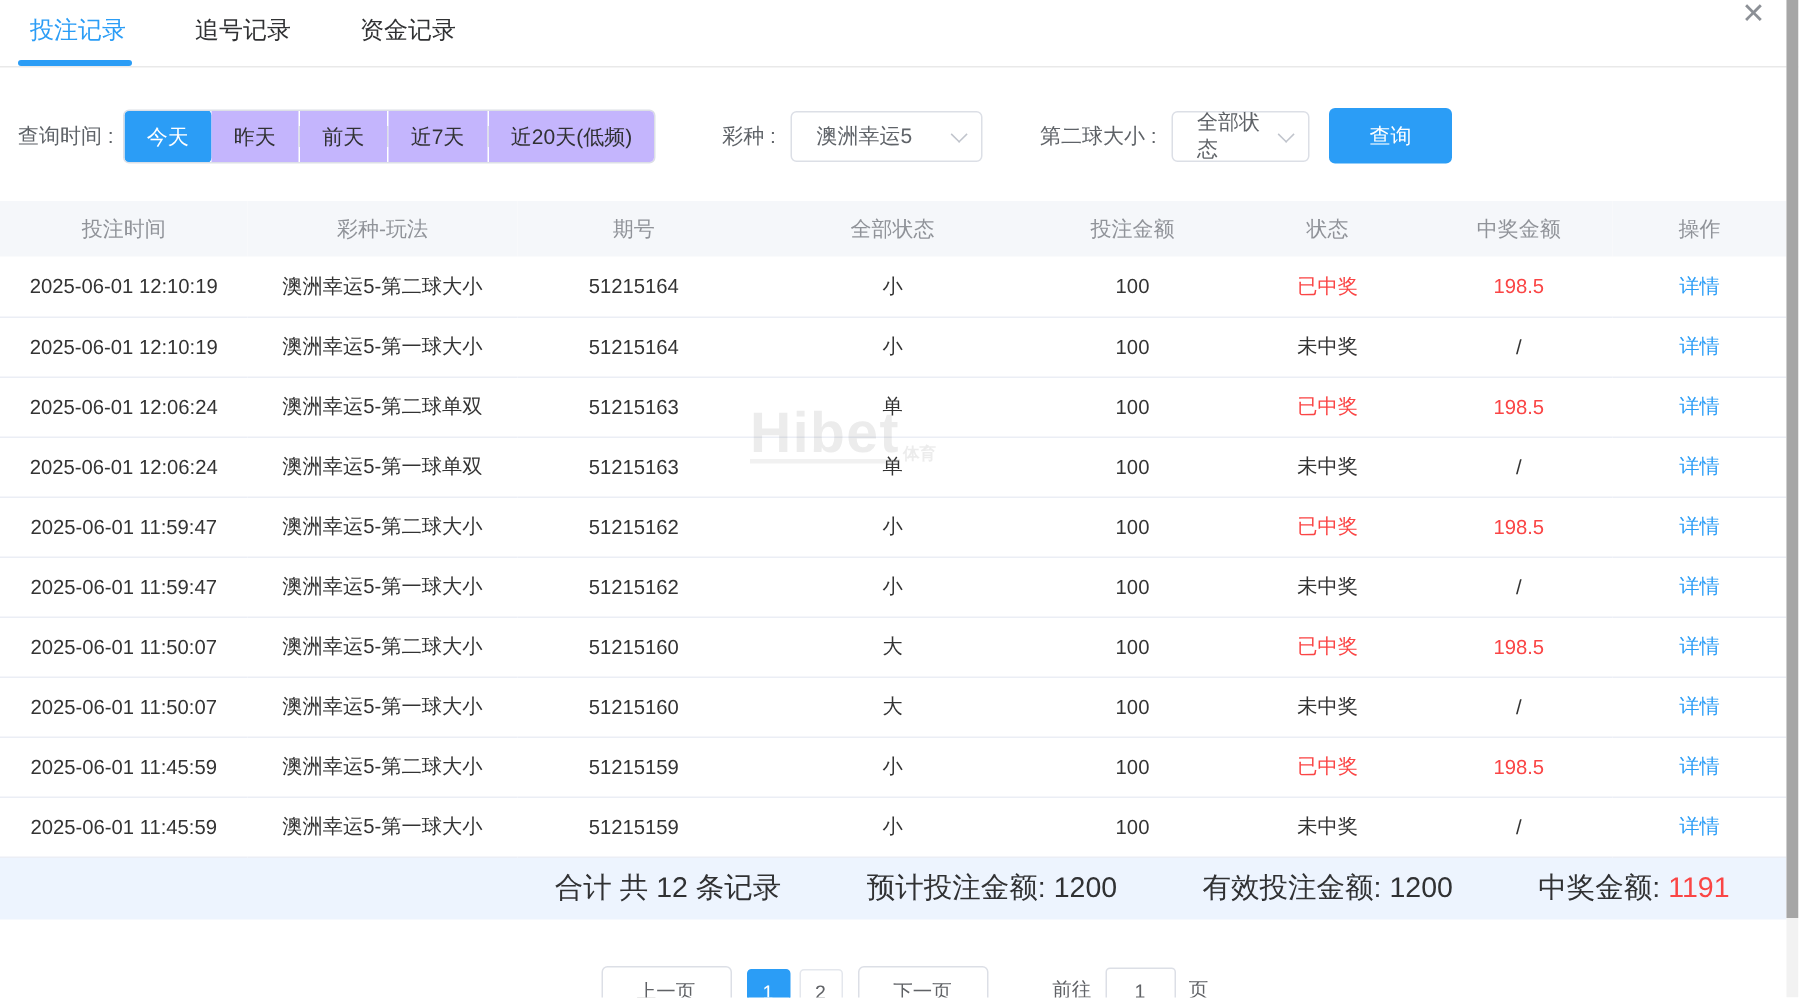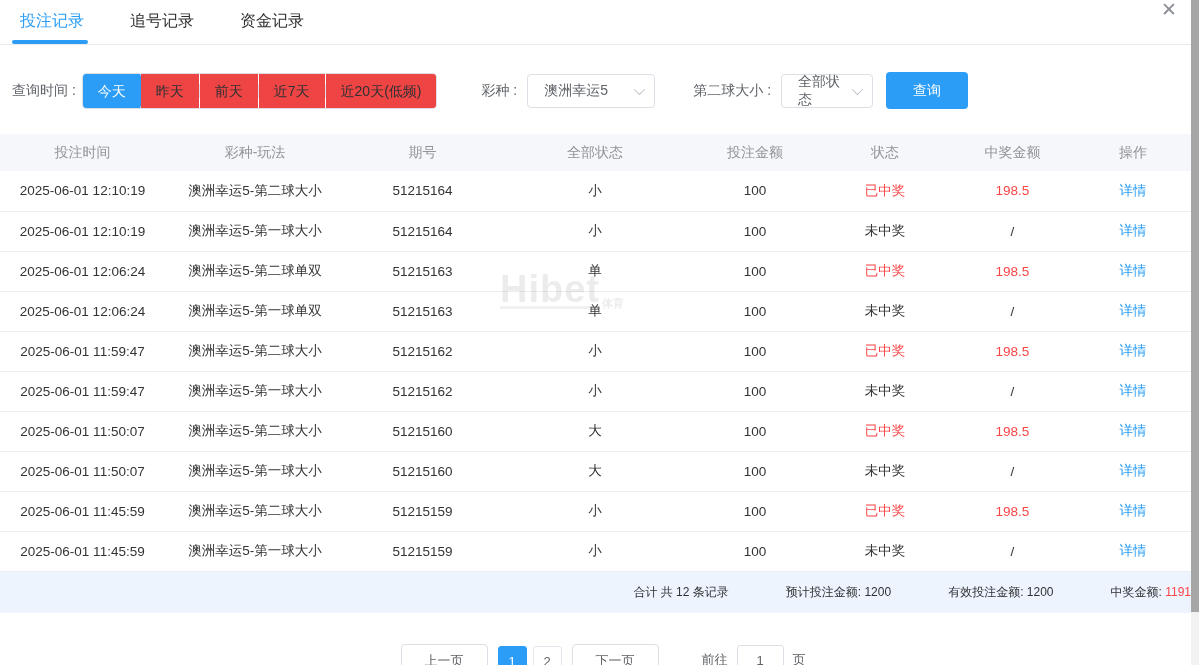--- a/index.html
+++ b/index.html
@@ -10,21 +10,21 @@
   .tabbar { display:flex; align-items:flex-start; height:45px; border-bottom:1px solid #e9e9e9; padding:0 22px 0 20px; }
   .tab { font-size:16px; color:#303133; margin-right:46px; height:45px; line-height:42px; position:relative; cursor:pointer; }
   .tab.active { color:#2b9df6; }
   .tab.active::after { content:""; position:absolute; left:-8px; right:-4px; bottom:1px; height:4px; border-radius:3px; background:#2b9df6; }
   .close-btn { margin-left:auto; font-size:19px; color:#8c9096; cursor:pointer; line-height:1; }
 
   
   .filters { display:flex; align-items:center; margin:27px 0 0 12px; font-size:14px; color:#5f6368; }
   .filter-label { margin-right:6px; white-space:nowrap; }
   .time-group { display:flex; align-items:center; border:1px solid #dcdfe6; border-radius:4px; height:36px; overflow:hidden; }
-  .time-opt { padding:0 15px; height:36px; line-height:34px; color:#303133; cursor:pointer; font-size:14px; background:#ef4444; border:none; }
+  .time-opt { padding:0 15px; height:36px; line-height:34px; color:#303133; cursor:pointer; font-size:14px; background:#c4b5fd; border:none; }
   .time-opt.active { background:#2b9df6; color:#fff; border-radius:4px; }
   .vsep { width:1px; height:14px; background:#dcdfe6; }
   .select { border:1px solid #dcdfe6; border-radius:4px; height:34px; display:flex; align-items:center; justify-content:space-between; padding:0 12px 0 16px; color:#5f6368; cursor:pointer; background:#fff; }
   .select.lottery { width:128px; margin-left:4px; }
   .select.status  { width:92px;  margin-left:4px; }
   .chev { width:8px; height:8px; border-right:1.4px solid #c0c4cc; border-bottom:1.4px solid #c0c4cc; transform:rotate(45deg) translateY(-2px); margin-left:8px; flex:none; }
   .gap1 { width:44px; } .gap2 { width:38px; }
   .query-btn { background:#2b9df6; color:#fff; border:none; border-radius:4px; height:37px; padding:0 27px; font-size:14px; margin-left:13px; cursor:pointer; }
 
   
@@ -34,21 +34,21 @@
   tbody td { height:40px; border-bottom:1px solid #ebeef5; text-align:center; font-size:13.5px; color:#333; }
   td.red, .red { color:#fa4545; }
   .link { color:#2b9df6; cursor:pointer; }
 
   .watermark { position:absolute; left:500px; top:138px; display:flex; align-items:flex-end;
     color:rgba(120,120,120,0.14); font-weight:800; pointer-events:none; }
   .watermark .wm-big { font-size:38px; line-height:0.9; letter-spacing:1px; border-bottom:3px solid rgba(120,120,120,0.10); }
   .watermark .wm-small { font-size:11px; line-height:1; margin-left:2px; }
 
   
-  .summary { width:1191px; height:41px; background:#edf4fe; display:flex; align-items:center; justify-content:flex-end; font-size:12px; color:#303133; }
+  .summary { width:1191px; height:41px; background:#edf4fe; display:flex; align-items:center; justify-content:flex-end; font-size:19px; color:#303133; padding-right:38px; }
   .summary .sum-item { margin-left:57px; white-space:nowrap; }
 
   
   .pagination { display:flex; align-items:center; justify-content:center; margin-top:31px; font-size:13px; color:#606266; }
   .page-btn { border:1px solid #dcdfe6; border-radius:4px; height:33px; line-height:31px; padding:0 23px; margin:0 7px; color:#606266; background:#fff; cursor:pointer; font-size:13px; }
   .page-num { min-width:29px; height:29px; line-height:29px; text-align:center; border:1px solid #e4e7ed; border-radius:3px; margin:0 3px; cursor:pointer; background:#fff; font-size:13px; }
   .page-num.active { background:#2b9df6; color:#fff; border-color:#2b9df6; }
   .goto { display:flex; align-items:center; margin-left:36px; }
   .goto-label { margin-right:9px; } .goto-suffix { margin-left:9px; }
   .goto-input { width:47px; height:30px; border:1px solid #dcdfe6; border-radius:3px; text-align:center; font-size:13px; color:#606266; font-family:inherit; }

